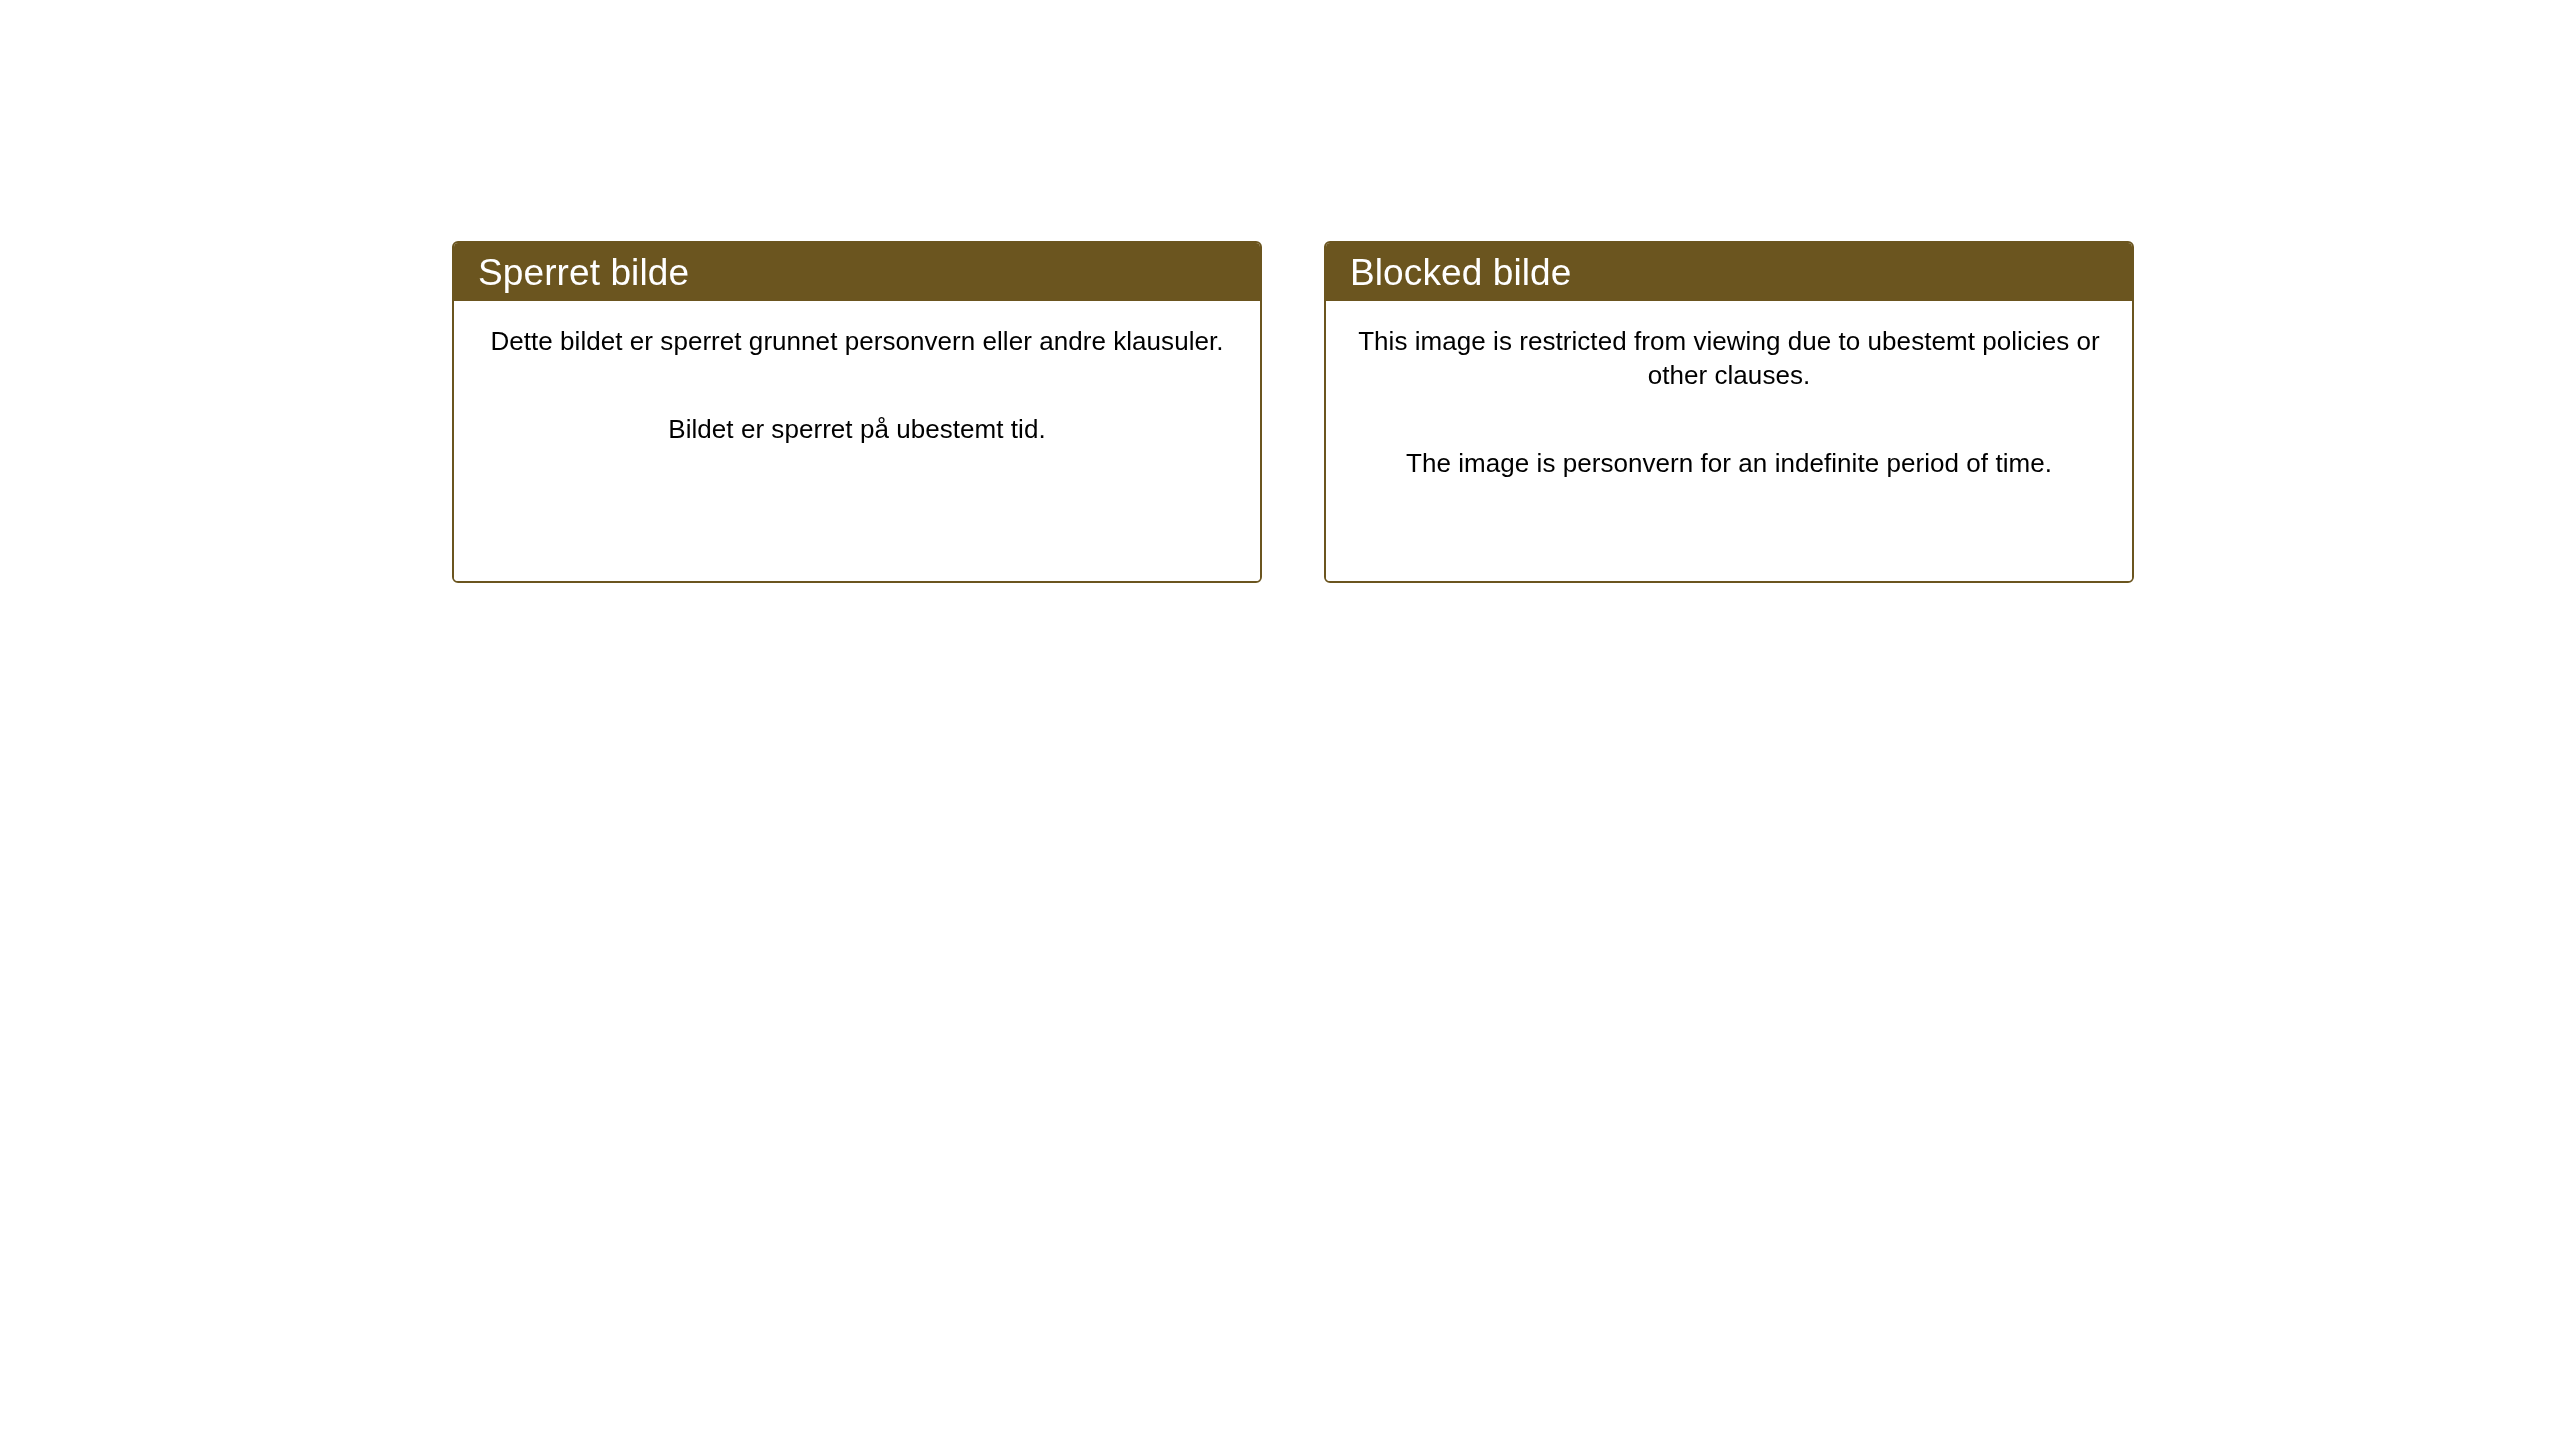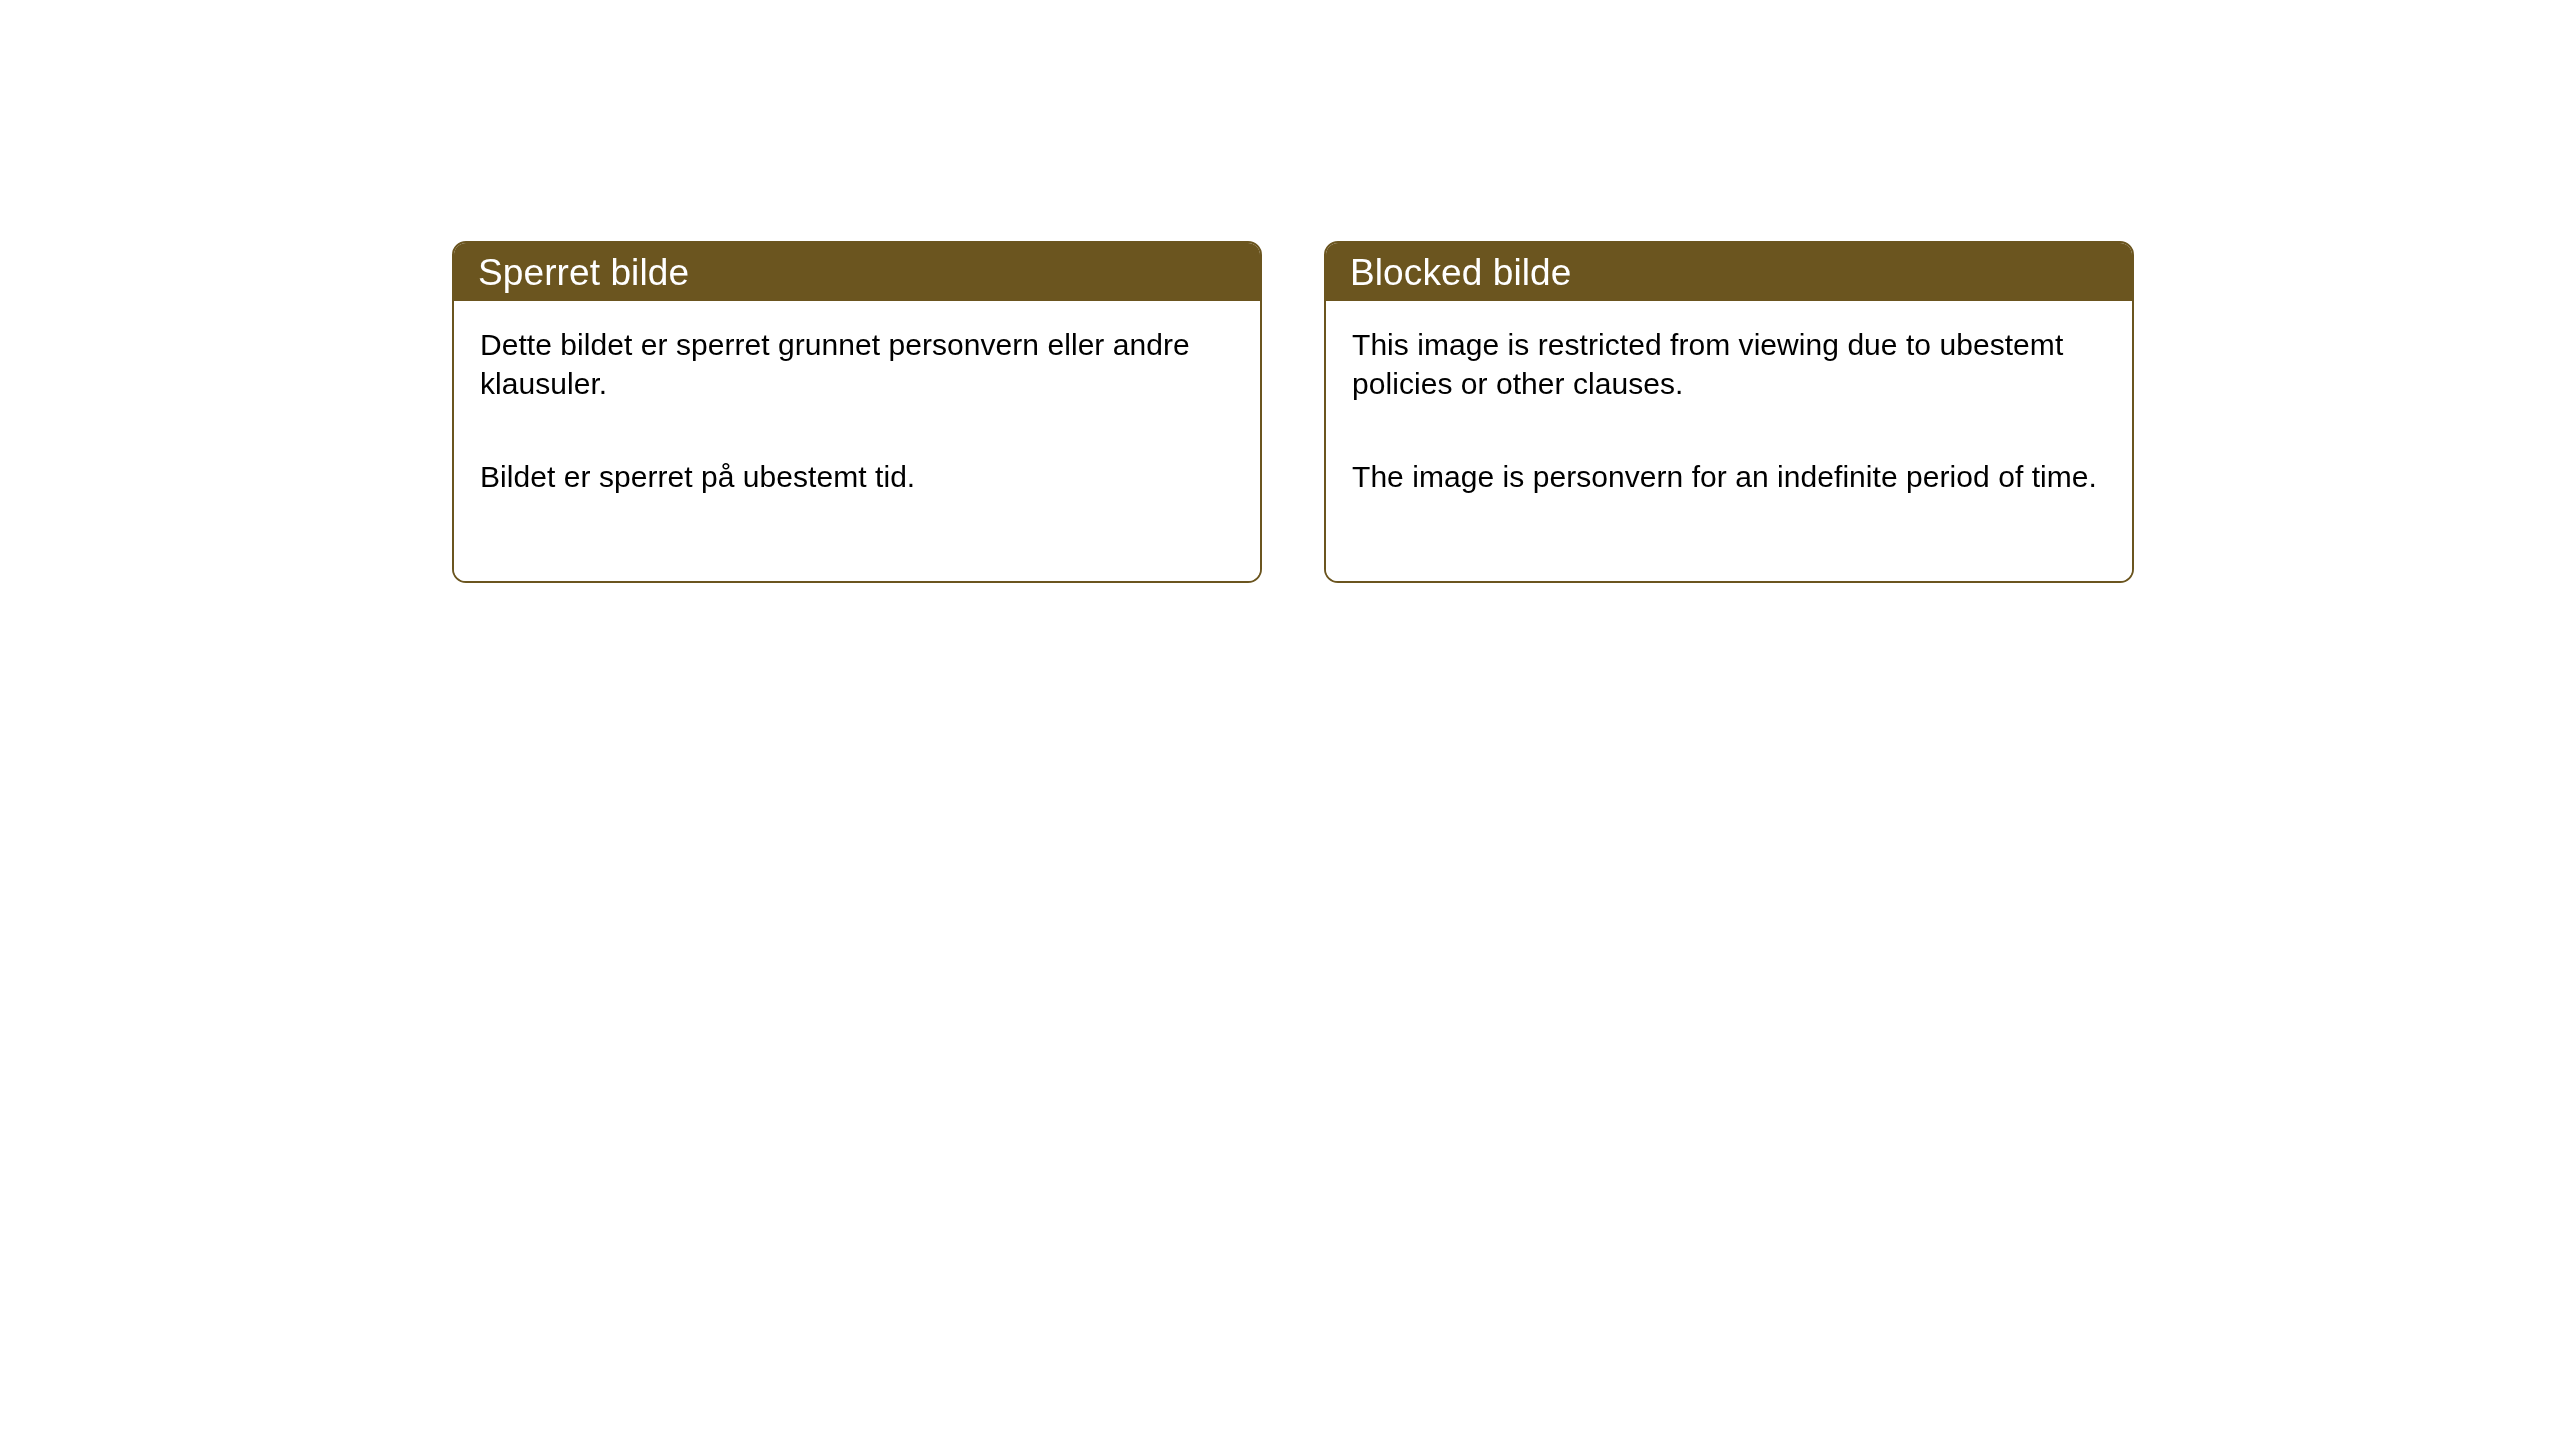--- a/index.html
+++ b/index.html
@@ -24,21 +24,21 @@
     top: 241px;
     display: flex;
     align-items: flex-start;
     gap: 62px;
   }
 
   .notice-panel {
     box-sizing: border-box;
     background: #ffffff;
     border: 2px solid #6b551f;
-    border-radius: 14px;
+    border-radius: 6px;
     overflow: hidden;
     display: flex;
     flex-direction: column;
   }
 
   .notice-panel.panel-no {
     width: 810px;
     height: 342px;
   }
 
@@ -68,25 +68,26 @@
 
   .panel-body {
     flex: 1 1 auto;
     padding: 24px 26px 0 26px;
     box-sizing: border-box;
     background: #ffffff;
   }
 
   .panel-paragraph {
     color: #000000;
-    font-size: 30px;
+    font-size: 26px;
     font-weight: 400;
     line-height: 1.30;
     margin: 0;
     letter-spacing: 0.05px;
+    text-align: center;
   }
 
   .panel-paragraph + .panel-paragraph {
     margin-top: 54px;
   }
 </style>
 </head>
 <body>
 
 <div class="panel-stage">

